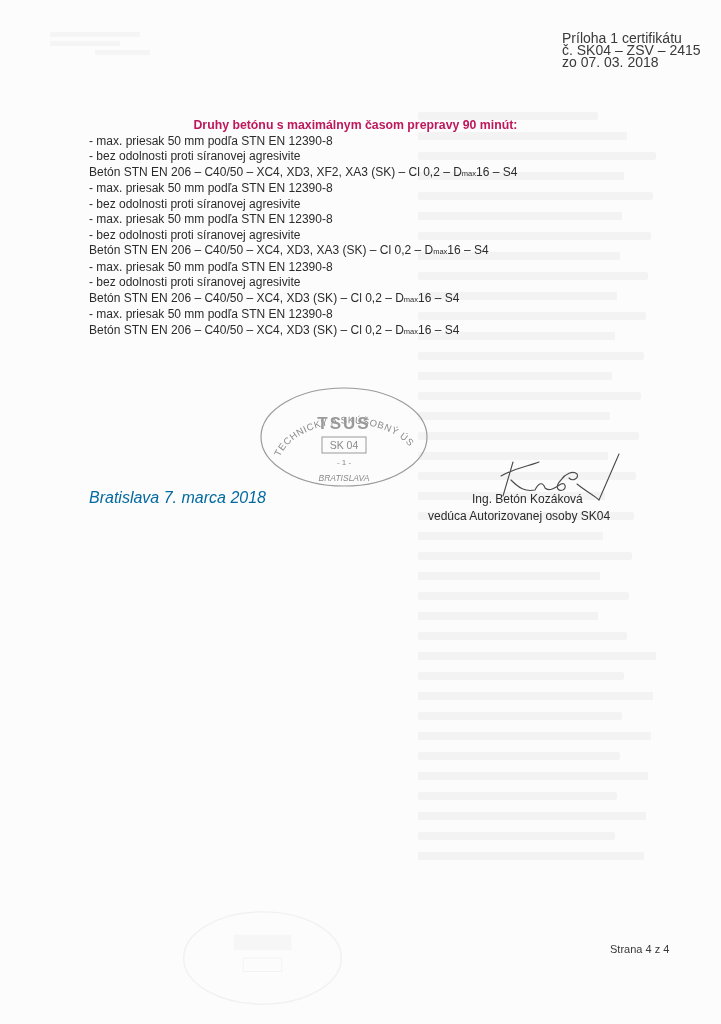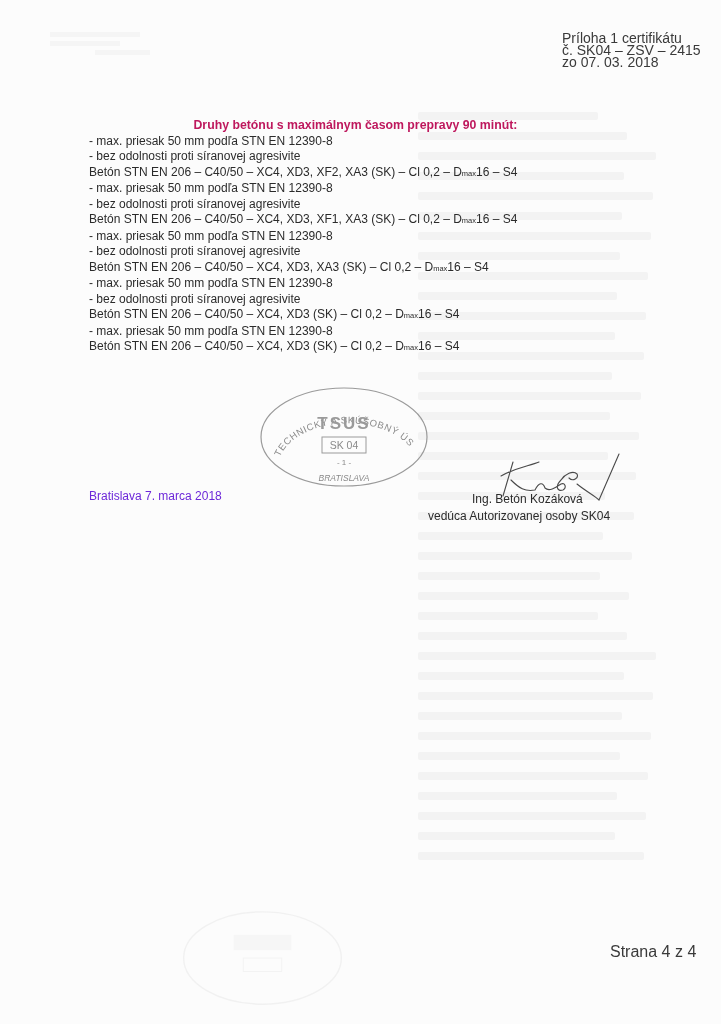--- a/index.html
+++ b/index.html
@@ -35,31 +35,31 @@
       position: absolute; left: 258px; top: 383px; width: 172px; height: 104px;
     }
     .stamp svg { width: 100%; height: 100%; }
 
     .stamp-faded {
       position: absolute; left: 175px; top: 908px; width: 175px; height: 100px; opacity: 0.35;
     }
     .stamp-faded svg { width: 100%; height: 100%; }
 
     .place-date {
-      position: absolute; left: 89px; top: 489px; font-size: 12px; color: #6d28d9;
+      position: absolute; left: 89px; top: 489px; font-size: 16px; color: #0369a1; font-style: italic;
     }
     .signature { position: absolute; left: 495px; top: 448px; width: 130px; height: 60px; }
     .signer {
       position: absolute; left: 472px; top: 492px; font-size: 12px; color: #2b2b2b;
     }
     .signer-role {
       position: absolute; left: 428px; top: 509px; font-size: 12px; color: #2b2b2b;
     }
     .footer {
-      position: absolute; left: 610px; top: 943px; font-size: 16px; color: #3a3a3a; text-align: right;
+      position: absolute; left: 610px; top: 943px; font-size: 11px; color: #3a3a3a; text-align: right;
     }
   </style>
 </head>
 <body>
 
 <div class="page">
 
   <div class="ghost-tl">
     <div style="width:90%"></div>
       <div style="width:70%"></div>
@@ -113,21 +113,20 @@
   </div>
 
   <div class="content">
     <div class="title">Druhy betónu s maximálnym časom prepravy 90 minút:</div>
     <div id="entries">
         <div class="line">- max. priesak 50 mm podľa STN EN 12390-8</div>
         <div class="line">- bez odolnosti proti síranovej agresivite</div>
         <div class="line"><span>Betón STN EN 206 – C40/50 – XC4, XD3, XF2, XA3 (SK) – Cl 0,2 – D</span><span class="sub">max</span><span>16 – S4</span></div>
         <div class="line">- max. priesak 50 mm podľa STN EN 12390-8</div>
         <div class="line">- bez odolnosti proti síranovej agresivite</div>
-        <div class="line"><span>Betón STN EN 206 – C40/50 – XC4, XD3, XF1, XA3 (SK) – Cl 0,2 – D</span><span class="sub">max</span><span>16 – S4</span></div>
         <div class="line">- max. priesak 50 mm podľa STN EN 12390-8</div>
         <div class="line">- bez odolnosti proti síranovej agresivite</div>
         <div class="line"><span>Betón STN EN 206 – C40/50 – XC4, XD3, XA3 (SK) – Cl 0,2 – D</span><span class="sub">max</span><span>16 – S4</span></div>
         <div class="line">- max. priesak 50 mm podľa STN EN 12390-8</div>
         <div class="line">- bez odolnosti proti síranovej agresivite</div>
         <div class="line"><span>Betón STN EN 206 – C40/50 – XC4, XD3 (SK) – Cl 0,2 – D</span><span class="sub">max</span><span>16 – S4</span></div>
         <div class="line">- max. priesak 50 mm podľa STN EN 12390-8</div>
         <div class="line"><span>Betón STN EN 206 – C40/50 – XC4, XD3 (SK) – Cl 0,2 – D</span><span class="sub">max</span><span>16 – S4</span></div>
       </div>
   </div>

